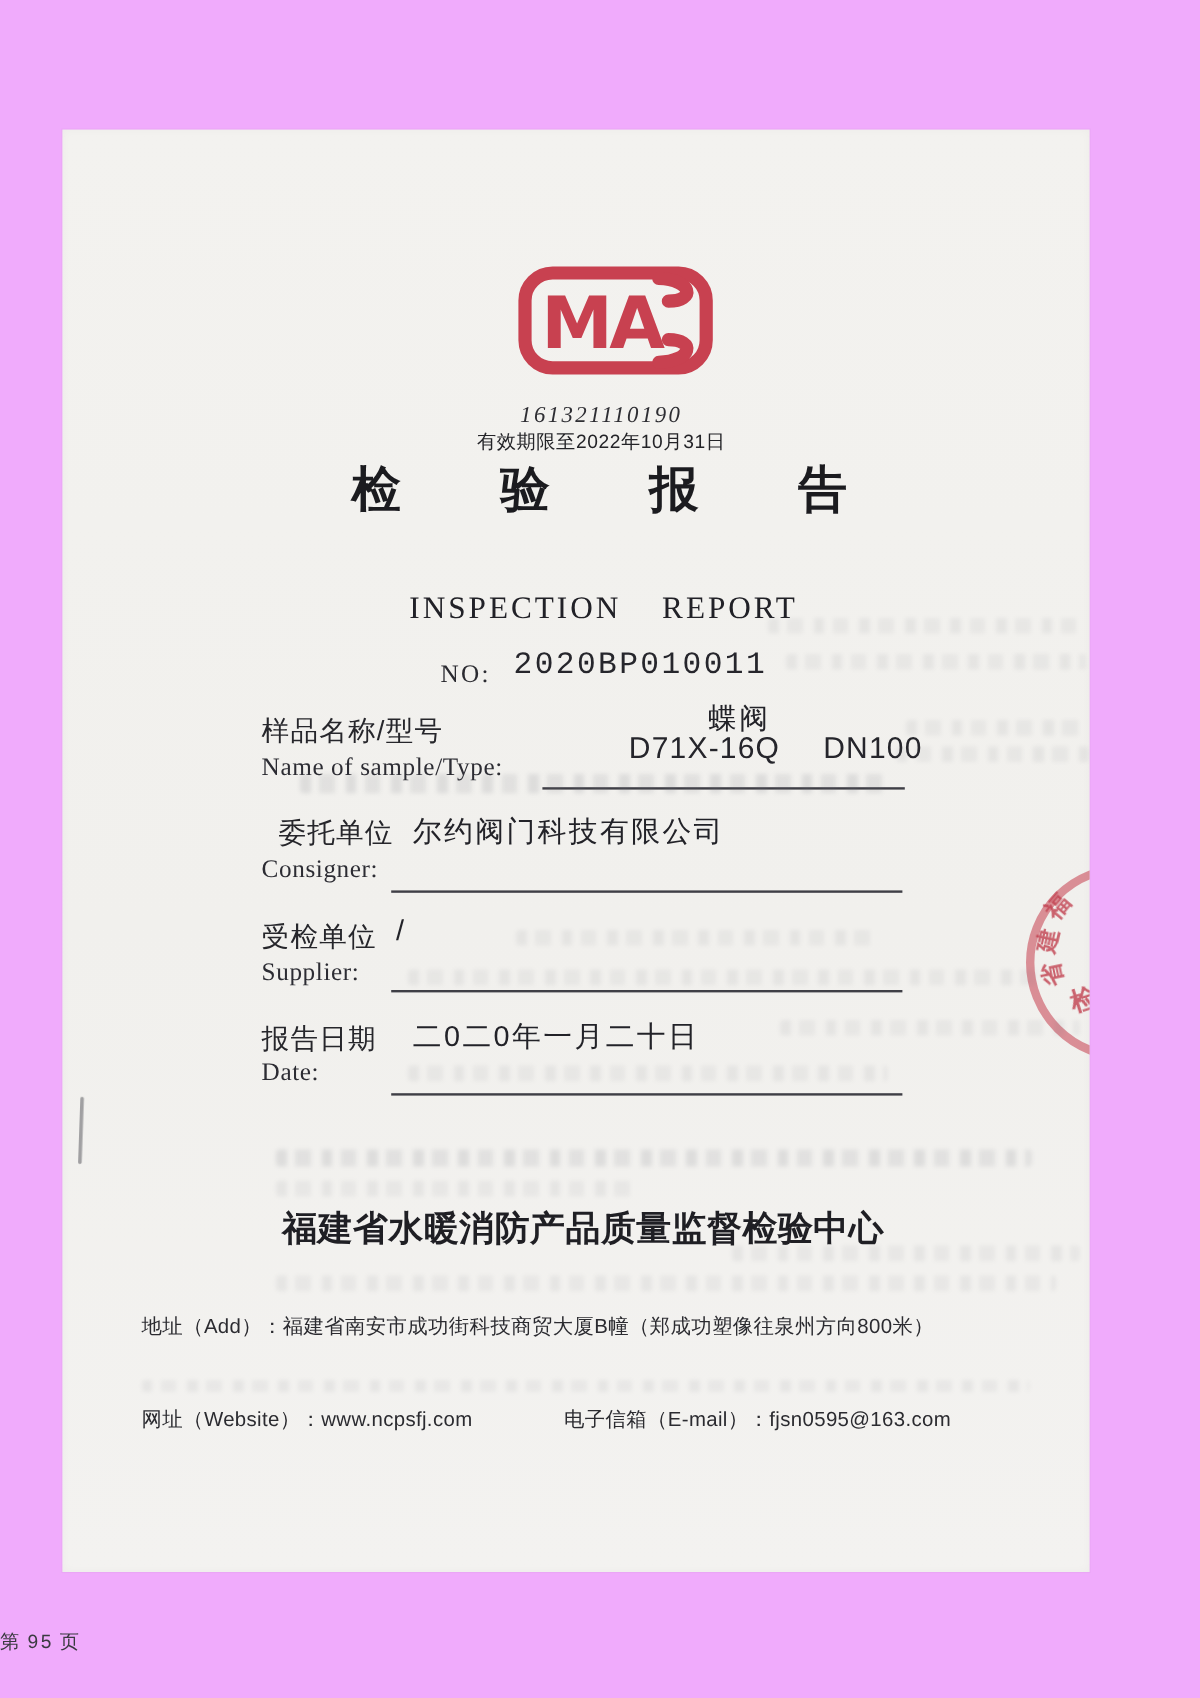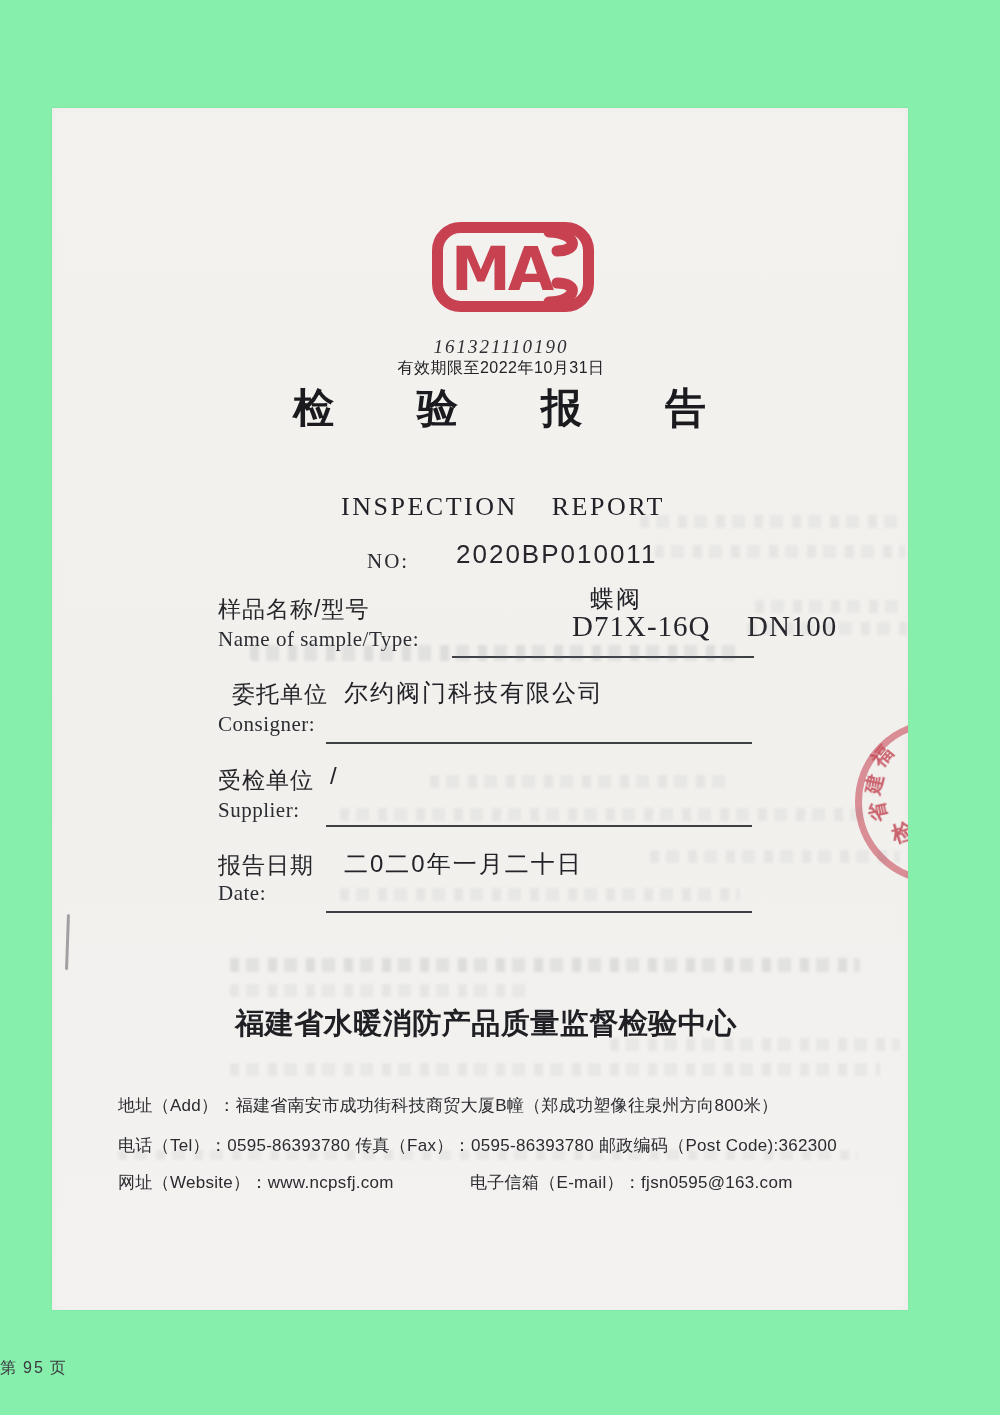--- a/index.html
+++ b/index.html
@@ -1,18 +1,18 @@
 <!DOCTYPE html>
 <html><head>
 <meta charset="utf-8">
 <style>
   html,body { margin:0; padding:0; background:#ffffff; }
   .page {
     position:relative; width:1000px; height:1415px; overflow:hidden;
-    background:#86efac;
+    background:#f0abfc;
     font-family:"Liberation Sans","DejaVu Sans",sans-serif;
     color:#26262b;
   }
   .paper {
     position:absolute; left:52px; top:108px; width:856px; height:1202px;
     background:linear-gradient(180deg,#f3f2ef 0%,#f1f0ed 55%,#f3f2f0 100%);
     overflow:hidden;
     box-shadow:0 0 0 1px rgba(0,0,0,0.025), 0 0 8px rgba(0,0,0,0.03) inset;
   }
   .abs { position:absolute; }
@@ -42,33 +42,33 @@
     color:#212127; white-space:pre;
   }
 
   .no-label {
     left:315px; top:441px;
     font-family:"Liberation Serif","DejaVu Serif",serif;
     font-size:21px; letter-spacing:2px; color:#2a2a30;
   }
   .no-value {
     left:376px; top:431px;
-    font-family:Liberation Sans, sans-serif;
-    font-size:26px; letter-spacing:2px; color:#26262c;margin-left:28px;
+    font-family:Liberation Mono, monospace;
+    font-size:26px; letter-spacing:2px; color:#26262c;
   }
 
   .lbl-zh { font-size:23px; color:#26262b; letter-spacing:1px; white-space:nowrap; }
   .lbl-en {
     font-family:"Liberation Serif","DejaVu Serif",serif;
     font-size:21px; color:#2c2c33; letter-spacing:.5px; white-space:nowrap;
   }
   .val-zh { font-size:24px; color:#222228; letter-spacing:2px; white-space:nowrap; }
   .val-serif {
-    font-family:Liberation Serif, serif;
-    font-size:29px; color:#25252b; letter-spacing:1px; white-space:pre; word-spacing:10px;margin-left:48px;
+    font-family:Liberation Sans, sans-serif;
+    font-size:25px; color:#25252b; letter-spacing:1px; white-space:pre; word-spacing:10px;
   }
   .underline { height:2px; background:#3f3f46; }
 
   .org-name {
     left:6px; top:896px; width:856px; text-align:center;
     font-size:29px; font-weight:bold; letter-spacing:.5px; color:#1f1f24;
     white-space:nowrap;
   }
 
   .contact { font-size:17px; color:#2b2b30; letter-spacing:.3px; white-space:nowrap; }
@@ -144,21 +144,20 @@
     <div class="abs underline" style="left:274px;top:717px;width:426px;"></div>
 
     <div class="abs lbl-zh" style="left:166px;top:742px;">报告日期</div>
     <div class="abs lbl-en" style="left:166px;top:773px;">Date:</div>
     <div class="abs val-zh" style="left:292px;top:740px;">二0二0年一月二十日</div>
     <div class="abs underline" style="left:274px;top:803px;width:426px;"></div>
 
     <div class="abs org-name">福建省水暖消防产品质量监督检验中心</div>
 
     <div class="abs contact" style="left:66px;top:986px;">地址（Add）：福建省南安市成功街科技商贸大厦B幢（郑成功塑像往泉州方向800米）</div>
-    <div class="abs contact" style="left:66px;top:1026px;">电话（Tel）：0595-86393780 传真（Fax）：0595-86393780 邮政编码（Post Code):362300</div>
     <div class="abs contact" style="left:66px;top:1063px;">网址（Website）：www.ncpsfj.com</div>
     <div class="abs contact" style="left:418px;top:1063px;">电子信箱（E-mail）：fjsn0595@163.com</div>
 
     <div class="abs stamp-circle"></div>
     <span class="abs stamp-ch" style="left:820px;top:638px;transform:rotate(-50deg);">福</span>
     <span class="abs stamp-ch" style="left:812px;top:666px;transform:rotate(-78deg);">建</span>
     <span class="abs stamp-ch" style="left:816px;top:694px;transform:rotate(-102deg);">省</span>
     <span class="abs stamp-ch" style="left:840px;top:714px;font-size:22px;transform:rotate(-18deg);">检</span>
 
     <div class="bleed" style="left:588px;top:407px;width:260px;"></div>

